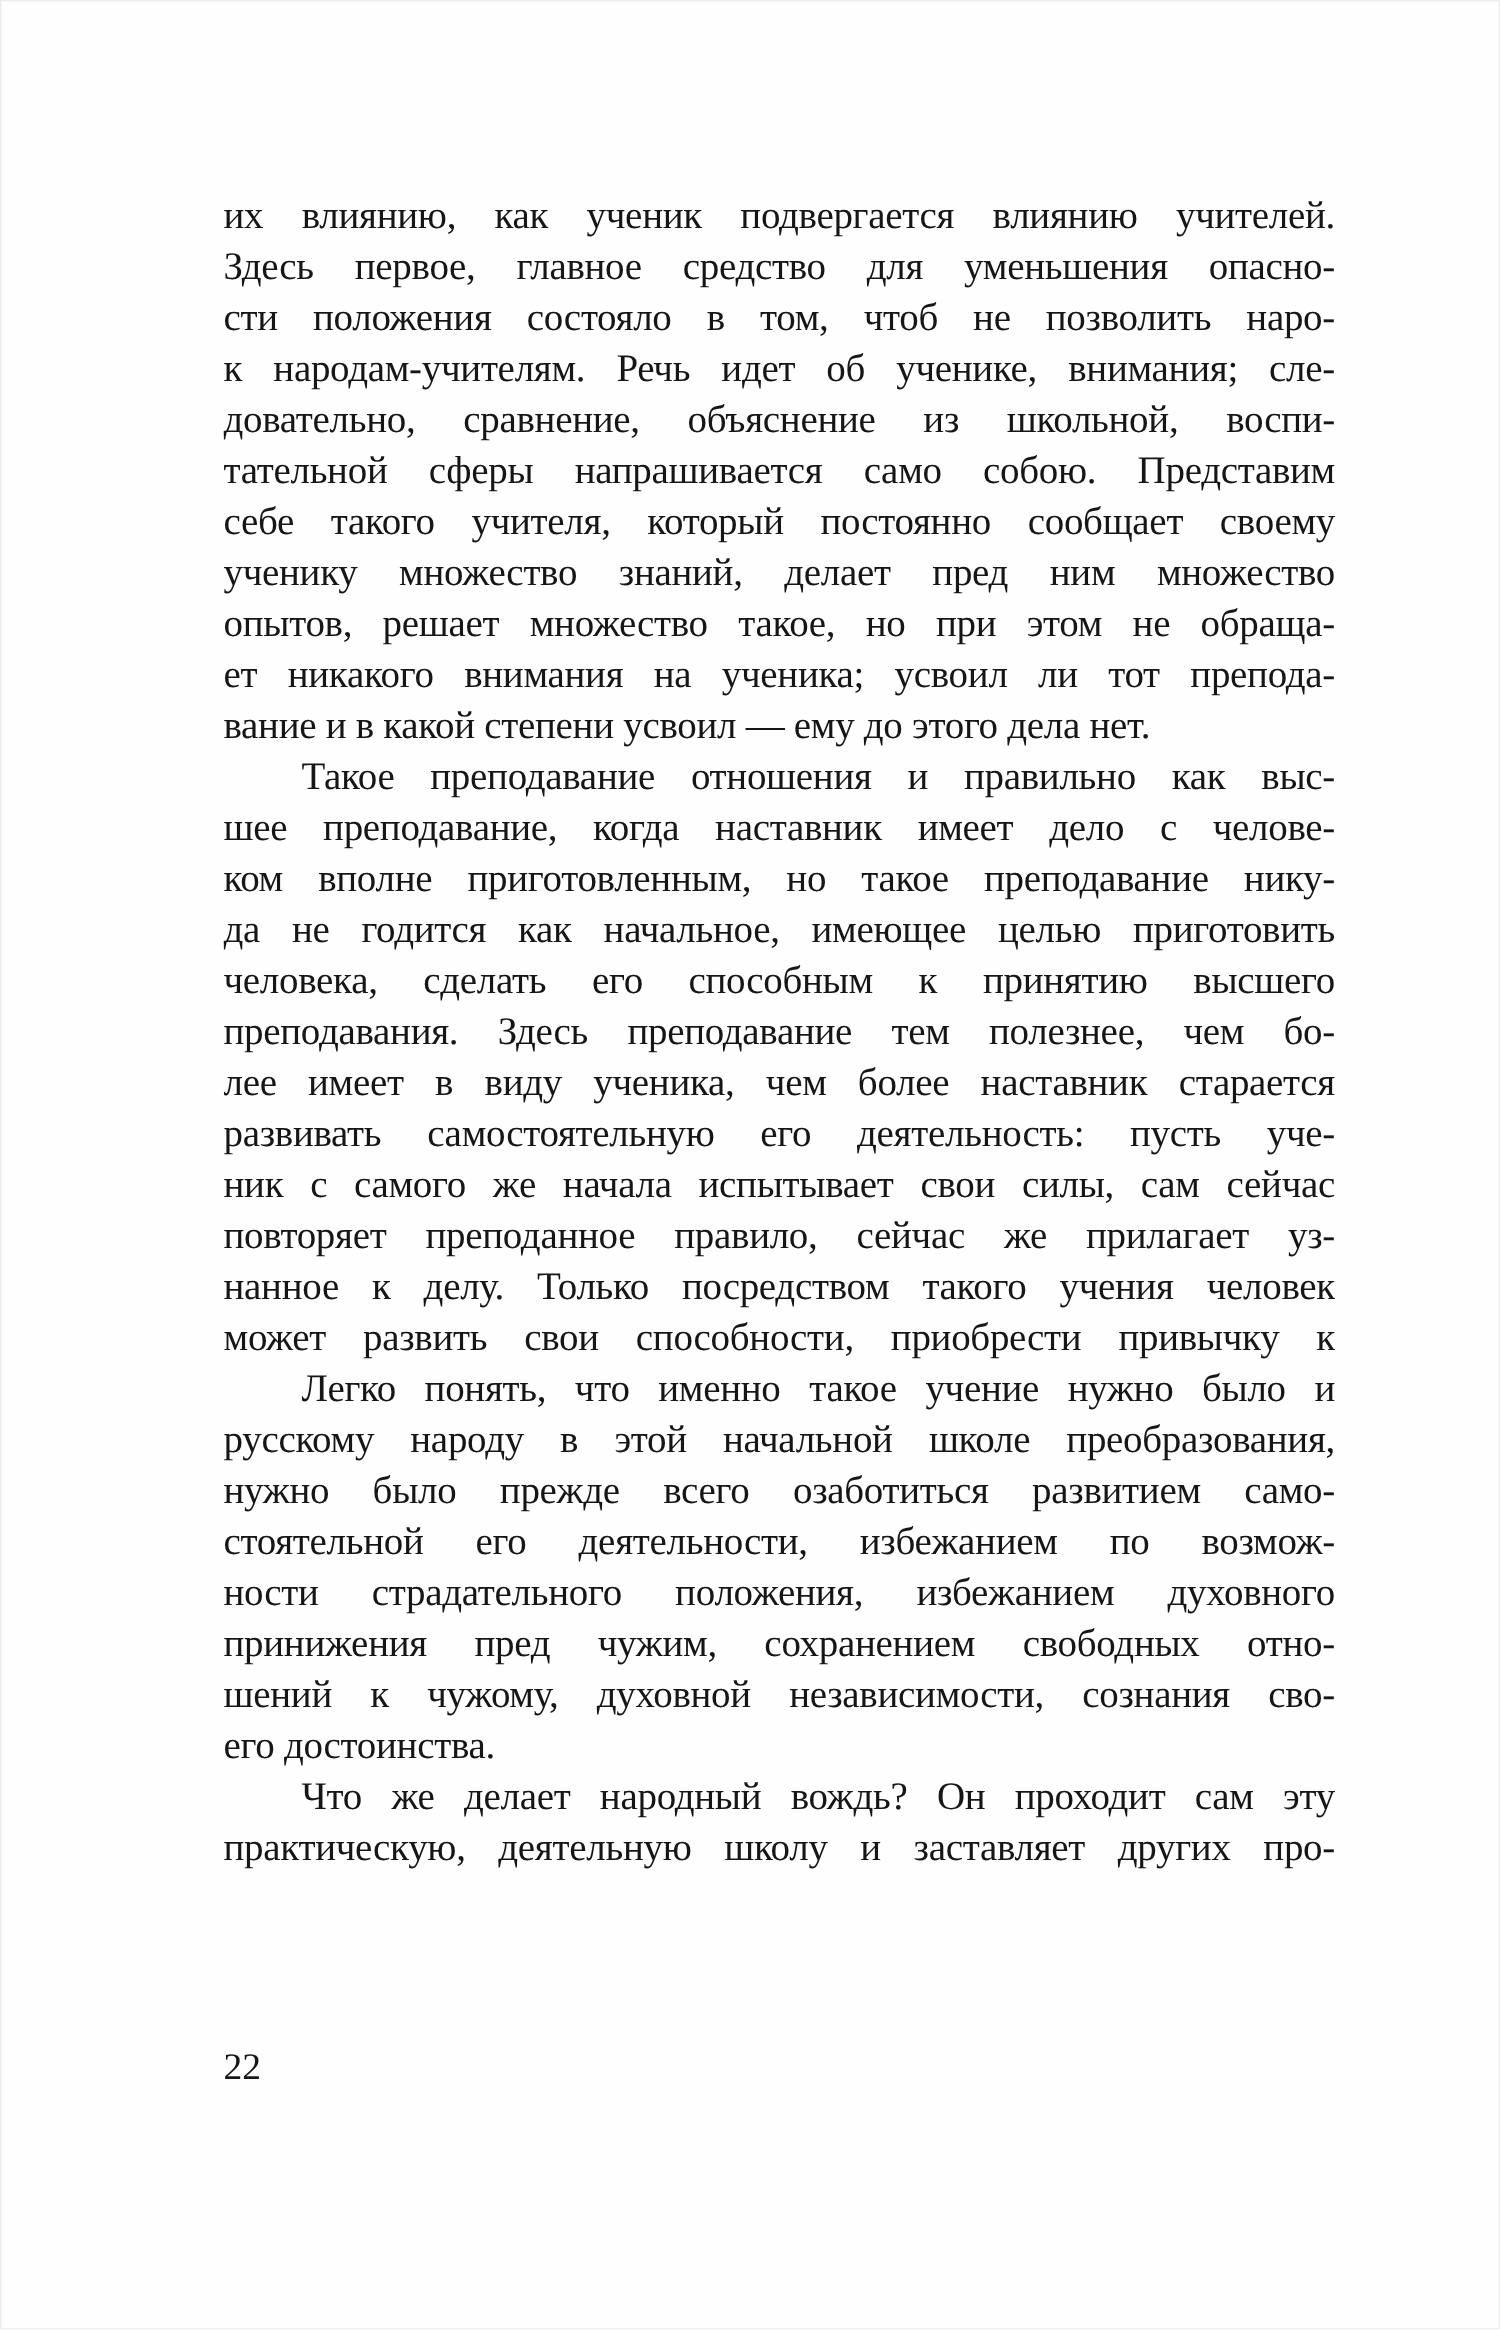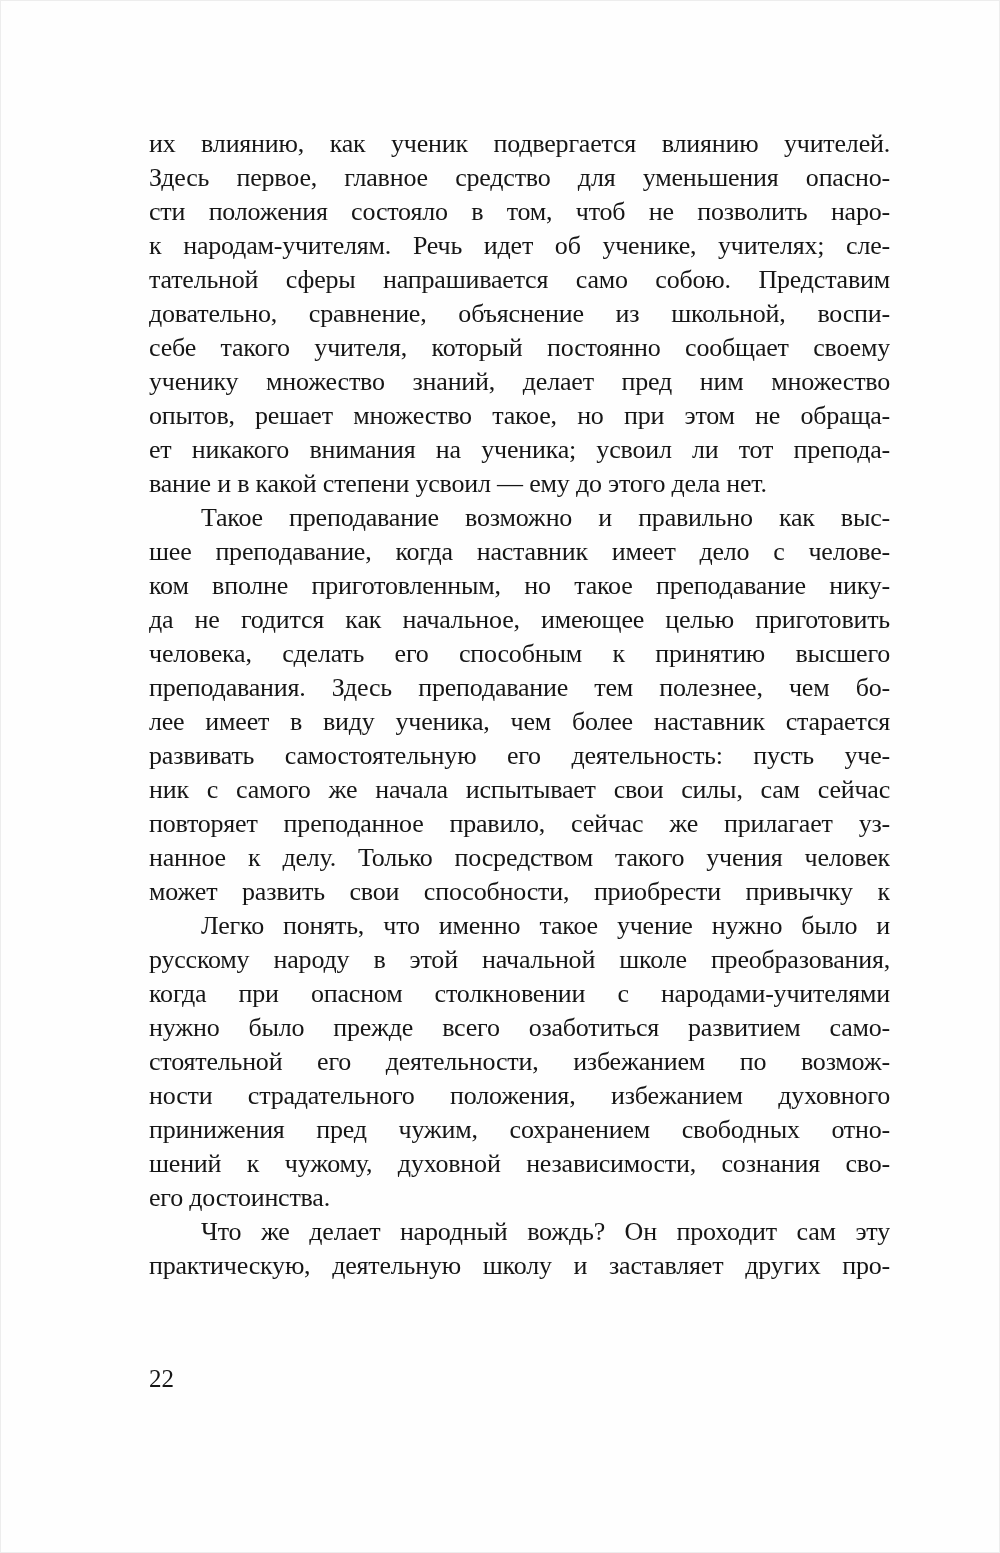--- a/index.html
+++ b/index.html
@@ -57,47 +57,46 @@
 </style>
 </head>
 <body>
 
 <div class="page">
   <div class="text-block">
       <div class="paragraph">
         <div class="line">их влиянию, как ученик подвергается влиянию учителей.</div>
         <div class="line">Здесь первое, главное средство для уменьшения опасно-</div>
         <div class="line">сти положения состояло в том, чтоб не позволить наро-</div>
-        <div class="line">к народам-учителям. Речь идет об ученике, учителях; сле-</div>
+        <div class="line">к народам-учителям. Речь идет об ученике, внимания; сле-</div>
+        <div class="line">довательно, сравнение, объяснение из школьной, воспи-</div>
         <div class="line">тательной сферы напрашивается само собою. Представим</div>
-        <div class="line">довательно, сравнение, объяснение из школьной, воспи-</div>
         <div class="line">себе такого учителя, который постоянно сообщает своему</div>
         <div class="line">ученику множество знаний, делает пред ним множество</div>
         <div class="line">опытов, решает множество такое, но при этом не обраща-</div>
         <div class="line">ет никакого внимания на ученика; усвоил ли тот препода-</div>
         <div class="line para-last">вание и в какой степени усвоил — ему до этого дела нет.</div>
       </div>
       <div class="paragraph">
-        <div class="line indent">Такое преподавание возможно и правильно как выс-</div>
+        <div class="line indent">Такое преподавание отношения и правильно как выс-</div>
         <div class="line">шее преподавание, когда наставник имеет дело с челове-</div>
         <div class="line">ком вполне приготовленным, но такое преподавание нику-</div>
         <div class="line">да не годится как начальное, имеющее целью приготовить</div>
         <div class="line">человека, сделать его способным к принятию высшего</div>
         <div class="line">преподавания. Здесь преподавание тем полезнее, чем бо-</div>
         <div class="line">лее имеет в виду ученика, чем более наставник старается</div>
         <div class="line">развивать самостоятельную его деятельность: пусть уче-</div>
         <div class="line">ник с самого же начала испытывает свои силы, сам сейчас</div>
         <div class="line">повторяет преподанное правило, сейчас же прилагает уз-</div>
         <div class="line">нанное к делу. Только посредством такого учения человек</div>
         <div class="line">может развить свои способности, приобрести привычку к</div>
       </div>
       <div class="paragraph">
         <div class="line indent">Легко понять, что именно такое учение нужно было и</div>
         <div class="line">русскому народу в этой начальной школе преобразования,</div>
-        <div class="line">когда при опасном столкновении с народами-учителями</div>
         <div class="line">нужно было прежде всего озаботиться развитием само-</div>
         <div class="line">стоятельной его деятельности, избежанием по возмож-</div>
         <div class="line">ности страдательного положения, избежанием духовного</div>
         <div class="line">принижения пред чужим, сохранением свободных отно-</div>
         <div class="line">шений к чужому, духовной независимости, сознания сво-</div>
         <div class="line para-last">его достоинства.</div>
       </div>
       <div class="paragraph">
         <div class="line indent">Что же делает народный вождь? Он проходит сам эту</div>
         <div class="line">практическую, деятельную школу и заставляет других про-</div>

